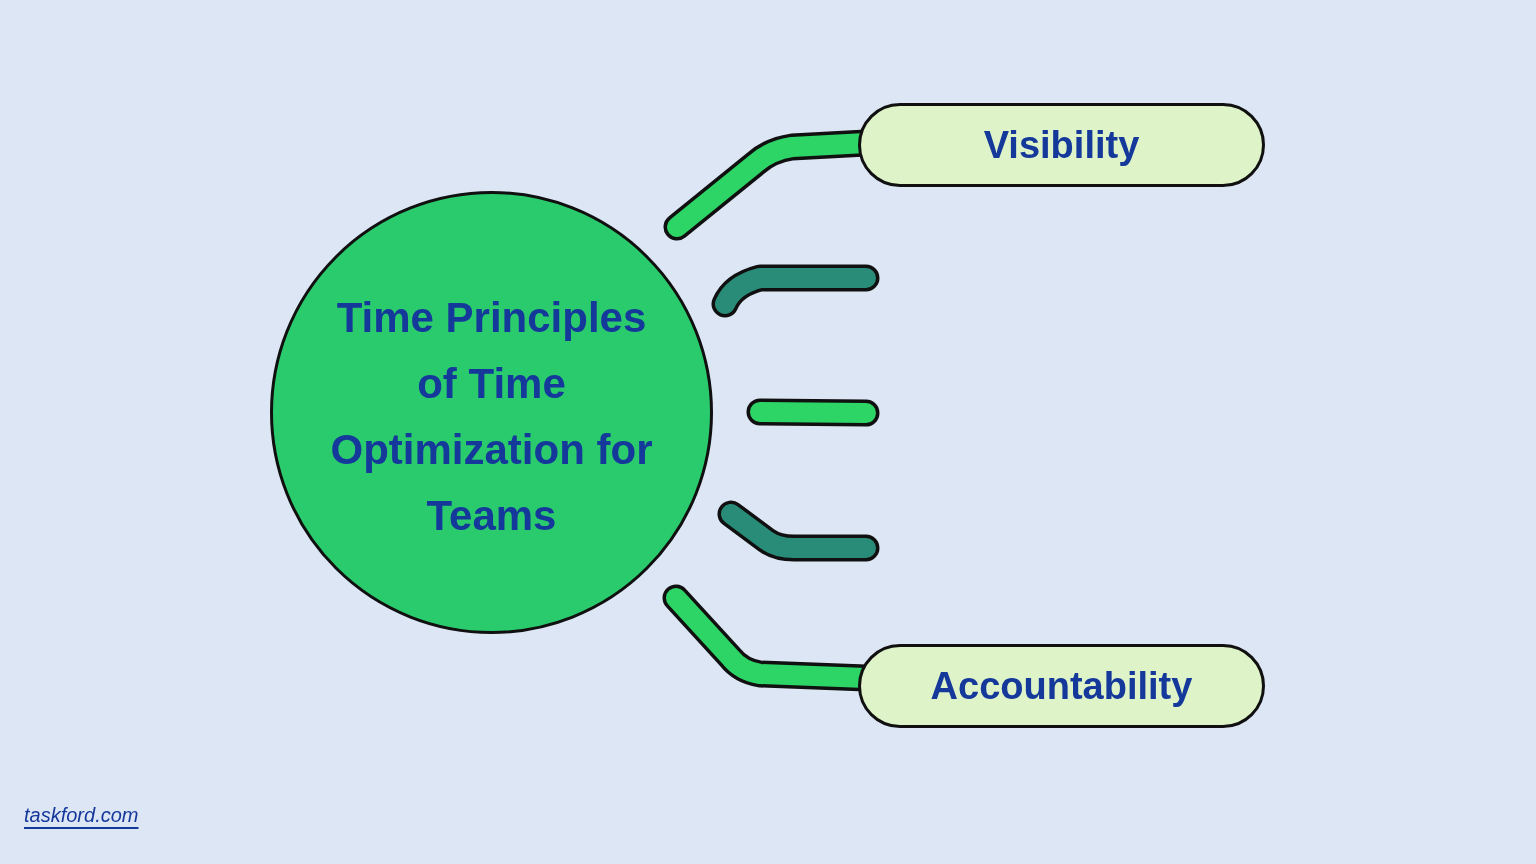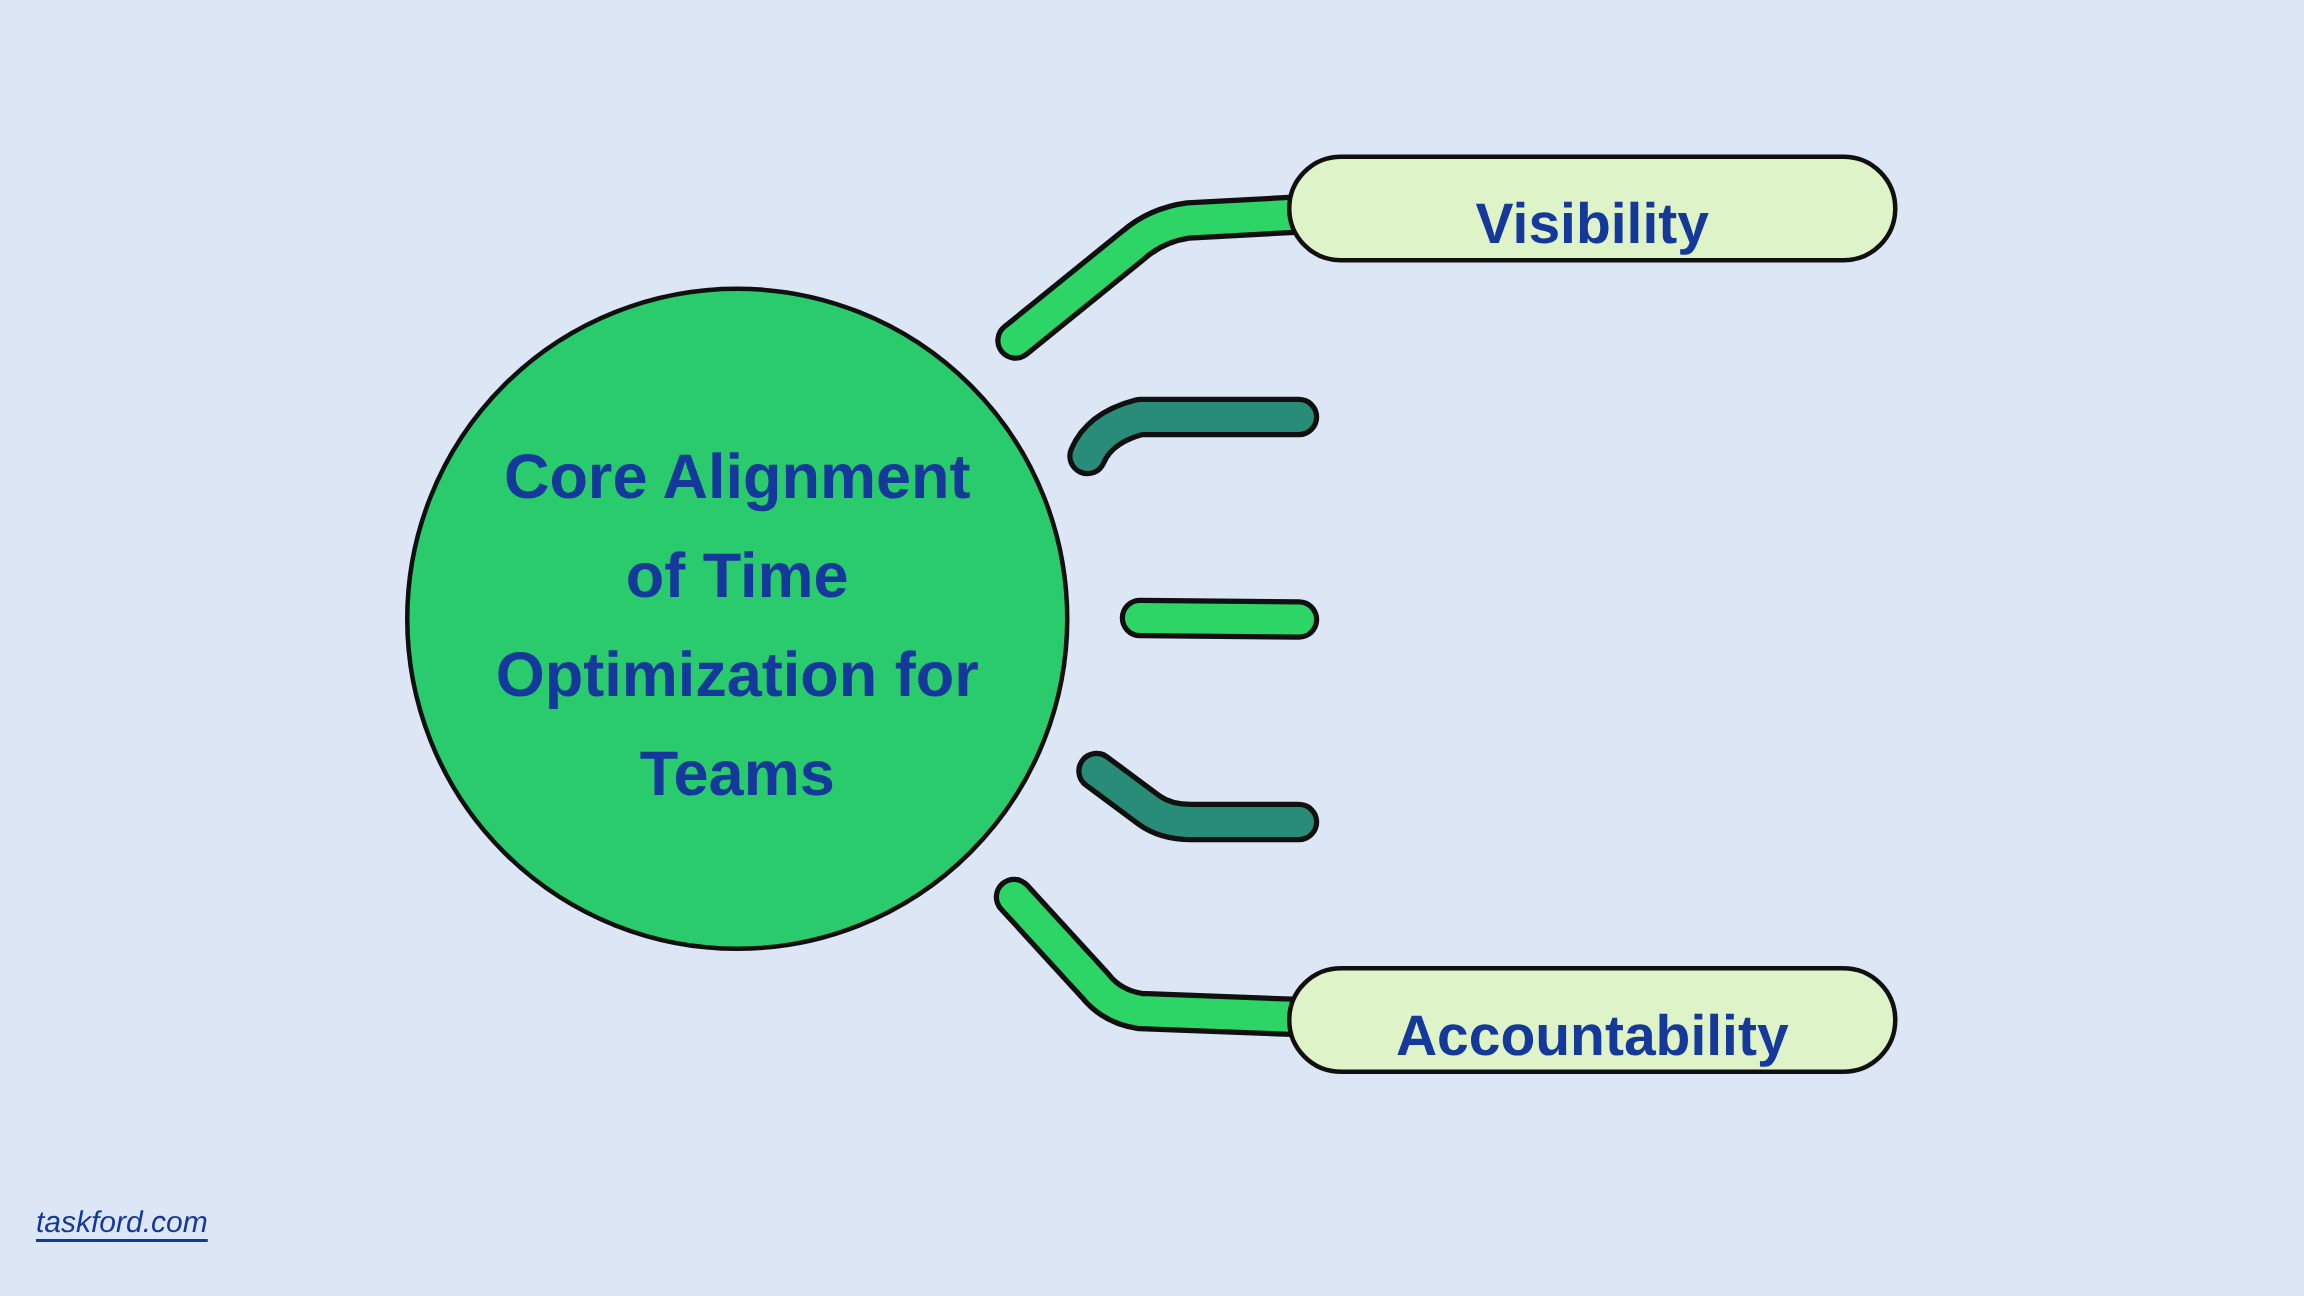--- a/index.html
+++ b/index.html
@@ -62,26 +62,26 @@
     font-weight: 700;
     line-height: 66px;
     margin-top: 8px;
   }
   .circle-text span { display: block; white-space: nowrap; }
 
   .pill {
     position: absolute;
     left: 858px;
     width: 407px;
-    height: 72px;
+    height: 84px;
     background: var(--pill-fill);
     border: 3px solid var(--outline);
     border-radius: 44px;
     display: flex;
-    align-items: flex-end;
+    align-items: center;
     justify-content: center;
   }
   .pill span {
     color: var(--navy);
     font-size: 38px;
     font-weight: 700;
     white-space: nowrap;
   }
   .pill-0 { top: 103px; }
   .pill-1 { top: 238px; }
@@ -124,21 +124,21 @@
       <path class="connector-stick" d="M 731 514 L 766 540 Q 777 548 794 548 L 866 548" stroke="#288c78"></path>
     </g>
     <g>
       <path class="connector-outline" d="M 676 598 L 730 657 Q 741 671 760 674 L 866 678"></path>
       <path class="connector-stick" d="M 676 598 L 730 657 Q 741 671 760 674 L 866 678" stroke="#2dd466"></path>
     </g>
   </svg>
 
   <div class="circle">
     <div class="circle-text">
-      <span>Core Alignment</span>
+      <span>Time Principles</span>
       <span>of Time</span>
       <span>Optimization for</span>
       <span>Teams</span>
     </div>
   </div>
 
   <div class="pill pill-0">
     <span>Visibility</span>
   </div>
   <div class="pill pill-4">

